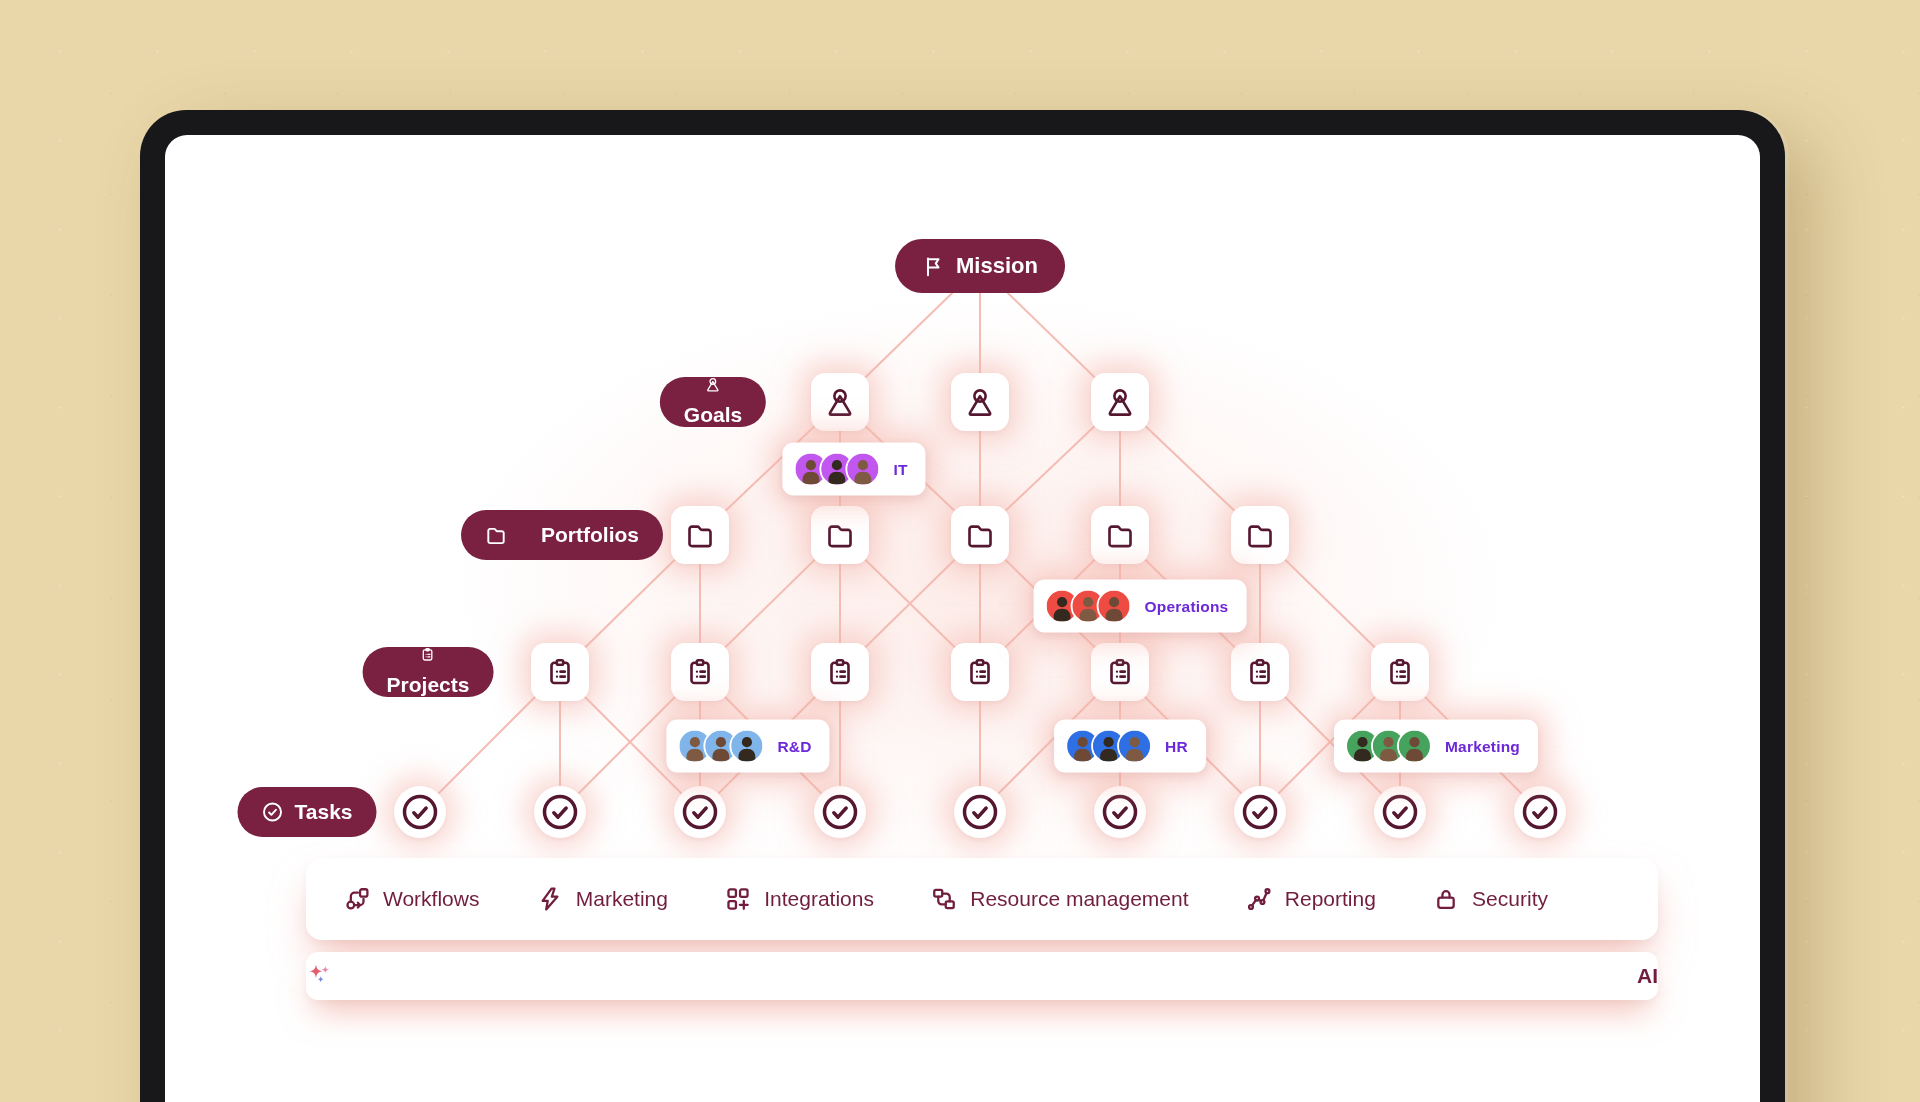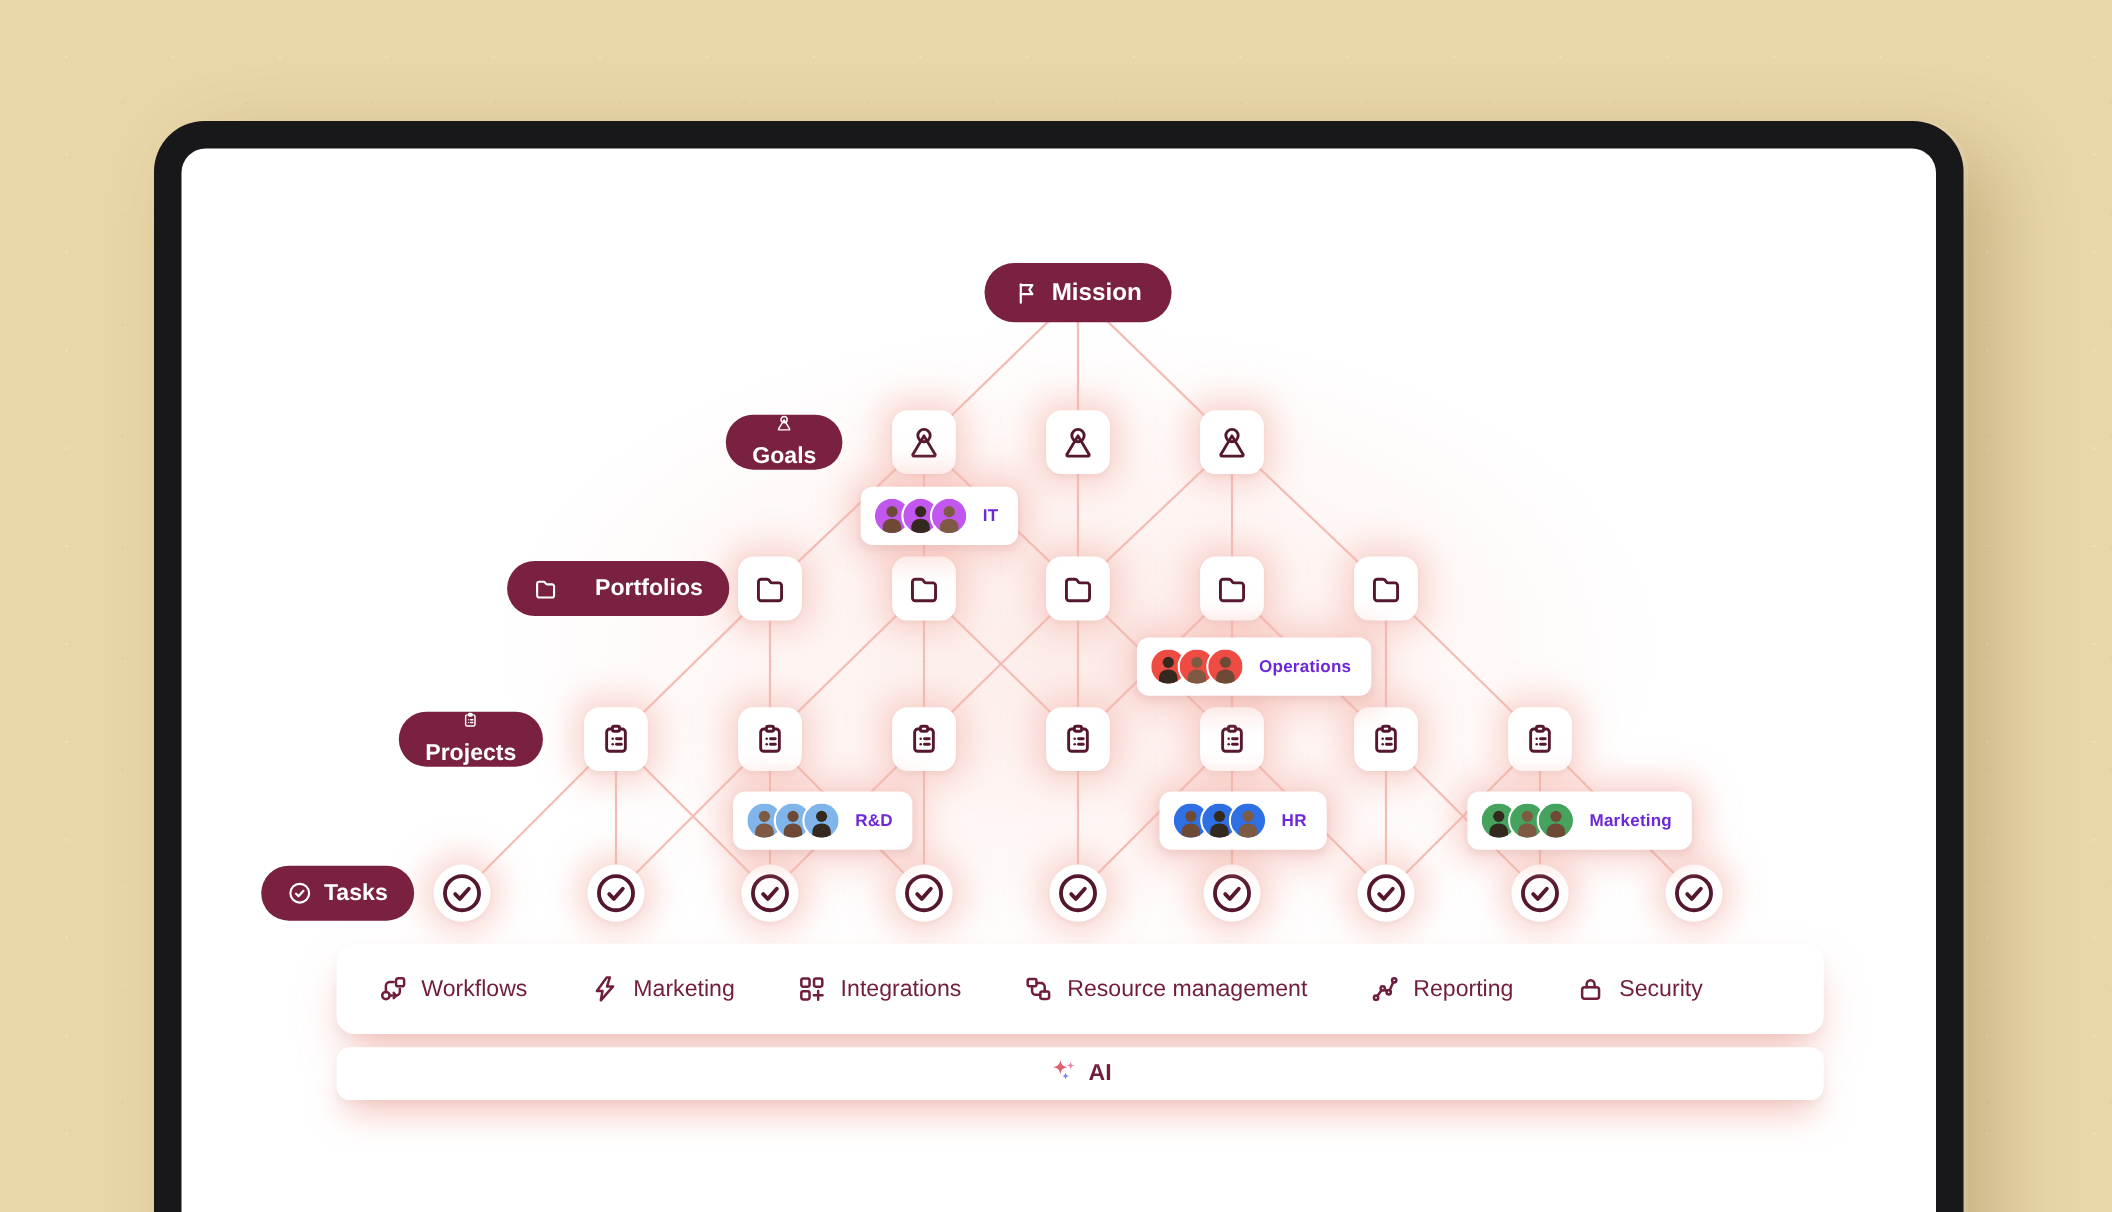--- a/index.html
+++ b/index.html
@@ -31,21 +31,21 @@
   .avatars{display:flex;}
   .avatar{width:31px;height:31px;border-radius:50%;border:2px solid #fff;margin-left:-9px;display:block;}
   .avatar:first-child{margin-left:0;}
   .team-label{font-size:15.5px;font-weight:600;color:#6d28d9;letter-spacing:.2px;}
   .feature-bar{position:absolute;left:306px;top:858px;width:1352px;height:82px;box-sizing:border-box;
     background:#fff;border-radius:16px;display:flex;align-items:center;justify-content:space-between;
     padding:0 110px 0 38px;
     box-shadow:0 4px 10px rgba(60,10,25,.04),0 22px 40px -8px rgba(240,162,150,.65);}
   .feature-item{display:flex;align-items:center;gap:13px;color:#701d3e;font-size:21px;font-weight:500;white-space:nowrap;}
   .ai-bar{position:absolute;left:306px;top:952px;width:1352px;height:48px;box-sizing:border-box;
-    background:#fff;border-radius:12px;display:flex;align-items:center;justify-content:center;gap:10px;
+    background:#fff;border-radius:12px;display:flex;align-items:center;justify-content:space-between;gap:10px;
     color:#701d3e;font-size:21px;font-weight:600;
     box-shadow:0 3px 8px rgba(60,10,25,.04),0 18px 32px -8px rgba(240,162,150,.7);}
   .footer{position:absolute;top:1016px;left:306px;width:1352px;text-align:center;
     font-size:22px;color:#7d2043;font-weight:500;letter-spacing:.2px;}
 </style>
 </head>
 <body>
 
 <div class="device">
   <div class="screen"></div>

